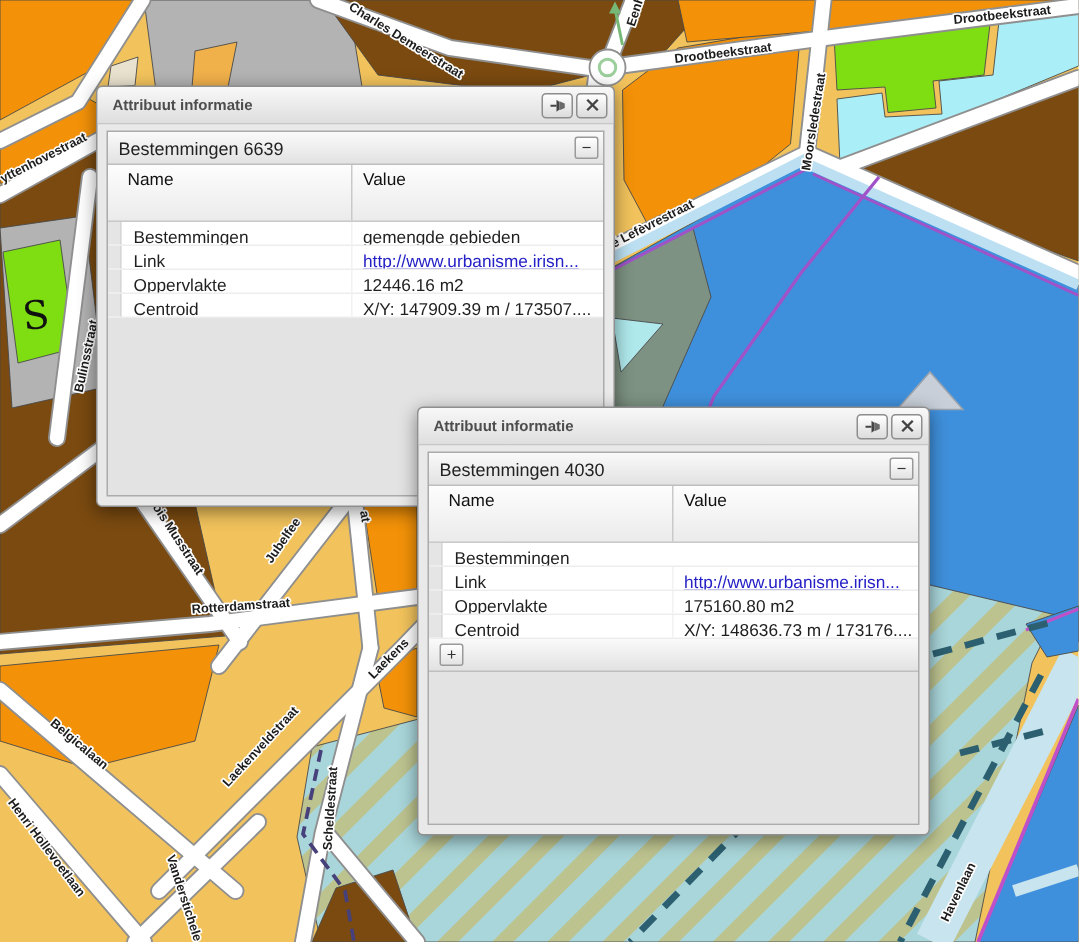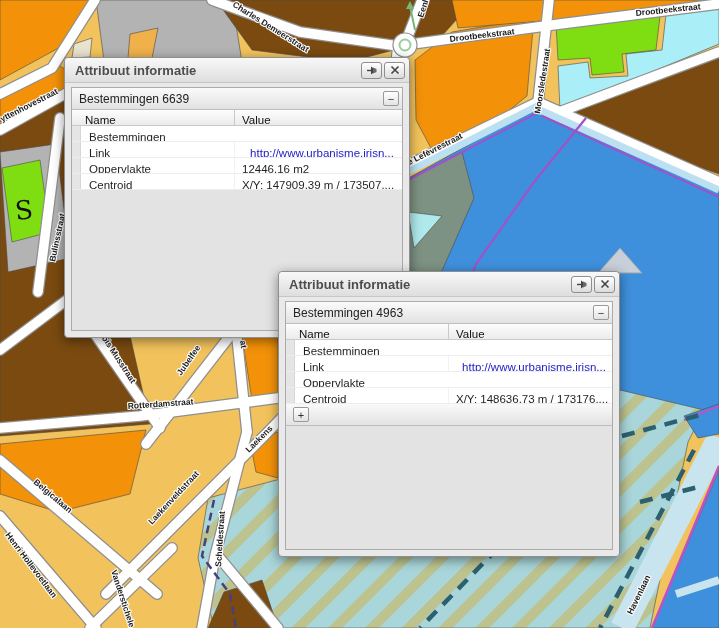--- a/index.html
+++ b/index.html
@@ -7,40 +7,40 @@
   #map-svg{position:absolute;left:0;top:0;}
   .slabel{font:700 8.5px "Liberation Sans",sans-serif;fill:#1c1c1c;paint-order:stroke;stroke:#ffffff;stroke-width:2.2px;stroke-linejoin:round;}
   .school-s{font:26px "DejaVu Serif",serif;fill:#101010;}
 
   .window{position:absolute;background:#E9E9E9;border:1px solid #8f8f8f;border-radius:4px;
           box-shadow:0 3px 12px rgba(0,0,0,.45);display:flex;flex-direction:column;box-sizing:border-box;}
   .w1{left:64px;top:57px;width:346px;height:281px;}
   .w2{left:278px;top:271px;width:342px;height:286px;}
   .titlebar{height:24px;display:flex;align-items:center;padding:0 4px 0 10px;
             background:linear-gradient(#f8f8f8,#dedede);border-bottom:1px solid #c6c6c6;border-radius:4px 4px 0 0;flex:none;}
-  .title{font-size:13px;font-weight:bold;color:#4d4d4d;flex:1;}
+  .title{font-size:10px;font-weight:bold;color:#4d4d4d;flex:1;}
   .winbtns{display:flex;gap:2px;}
   .winbtn{width:21px;height:17px;border:1px solid #8e8e8e;border-radius:3px;background:linear-gradient(#ffffff,#dcdcdc);
           display:flex;align-items:center;justify-content:center;padding:0;cursor:pointer;}
   .panel{flex:1;margin:4px 6px 6px;border:1px solid #ababab;background:#E3E3E3;display:flex;flex-direction:column;overflow:hidden;}
   .acc-header{height:21px;flex:none;background:linear-gradient(#fafafa,#e2e2e2);border-bottom:1px solid #bebebe;
               display:flex;align-items:center;padding:0 3px 0 7px;font-size:12px;color:#222;}
   .acc-header .acc-title{flex:1;white-space:nowrap;overflow:hidden;}
   .accbtn{width:16px;height:15px;border:1px solid #9a9a9a;border-radius:2px;background:linear-gradient(#ffffff,#e3e3e3);
           font:11px/12px "Liberation Sans",sans-serif;color:#333;padding:0;cursor:pointer;flex:none;}
-  .thead{display:flex;height:16px;flex:none;background:linear-gradient(#fdfdfd,#ebebeb);border-bottom:1px solid #c9c9c9;box-sizing:border-box;}
+  .thead{display:flex;height:38px;flex:none;background:linear-gradient(#fdfdfd,#ebebeb);border-bottom:1px solid #c9c9c9;box-sizing:border-box;}
   .th{font-size:11.5px;color:#111;box-sizing:border-box;}
   .th.name{width:162px;padding:4px 0 0 13px;}
   .th.val{flex:1;border-left:1px solid #c9c9c9;padding:4px 0 4px 7px;}
   .trow{display:flex;height:16px;flex:none;background:#fff;border-bottom:1px solid #ededed;box-sizing:border-box;}
   .gutter{width:8px;flex:none;background:#e5e5e5;border-right:1px solid #d6d6d6;}
   .td{font-size:11.5px;color:#1f1f1f;padding-top:5px;white-space:nowrap;overflow:hidden;box-sizing:border-box;}
   .td.name{width:153px;padding-left:8px;flex:none;}
   .td.val{flex:1;padding-left:7px;border-left:1px solid #f2f2f2;}
-  a.link{color:#2420c6;text-decoration:underline;cursor:pointer;text-align:center;}
+  a.link{color:#2420c6;text-decoration:underline;cursor:pointer;}
   .panel-rest{flex:1;background:#e3e3e3;}
 </style>
 </head>
 <body>
 
 <div id="stage">
 
 <svg id="map-svg" width="719" height="628" viewBox="0 0 719 628">
   <defs>
     <pattern id="hatch" width="26" height="26" patternUnits="userSpaceOnUse" patternTransform="rotate(45)">
@@ -224,20 +224,21 @@
       <span class="acc-title">Bestemmingen 6639</span>
       <button class="accbtn">−</button>
     </div>
     <div class="thead">
       <div class="th name">Name</div>
       <div class="th val">Value</div>
     </div>
     <div class="trow">
       <div class="gutter"></div>
       <div class="td name">Bestemmingen</div>
+      <div class="td val">gemengde gebieden</div>
     </div>
     <div class="trow">
       <div class="gutter"></div>
       <div class="td name">Link</div>
       <a class="td val link">http://www.urbanisme.irisn...</a>
     </div>
     <div class="trow">
       <div class="gutter"></div>
       <div class="td name">Oppervlakte</div>
       <div class="td val">12446.16 m2</div>
@@ -264,39 +265,40 @@
       </button>
       <button class="winbtn">
         <svg width="10" height="10" viewBox="0 0 10 10">
           <path d="M1.5 1.5 L8.5 8.5 M8.5 1.5 L1.5 8.5" stroke="#444" stroke-width="1.6"></path>
         </svg>
       </button>
     </span>
   </div>
   <div class="panel">
     <div class="acc-header">
-      <span class="acc-title">Bestemmingen 4963</span>
+      <span class="acc-title">Bestemmingen 4030</span>
       <button class="accbtn">−</button>
     </div>
     <div class="thead">
       <div class="th name">Name</div>
       <div class="th val">Value</div>
     </div>
     <div class="trow">
       <div class="gutter"></div>
       <div class="td name">Bestemmingen</div>
     </div>
     <div class="trow">
       <div class="gutter"></div>
       <div class="td name">Link</div>
       <a class="td val link">http://www.urbanisme.irisn...</a>
     </div>
     <div class="trow">
       <div class="gutter"></div>
       <div class="td name">Oppervlakte</div>
+      <div class="td val">175160.80 m2</div>
     </div>
     <div class="trow">
       <div class="gutter"></div>
       <div class="td name">Centroid</div>
       <div class="td val">X/Y: 148636.73 m / 173176....</div>
     </div>
     <div class="acc-header">
       <button class="accbtn">+</button>
     </div>
     <div class="panel-rest"></div>

